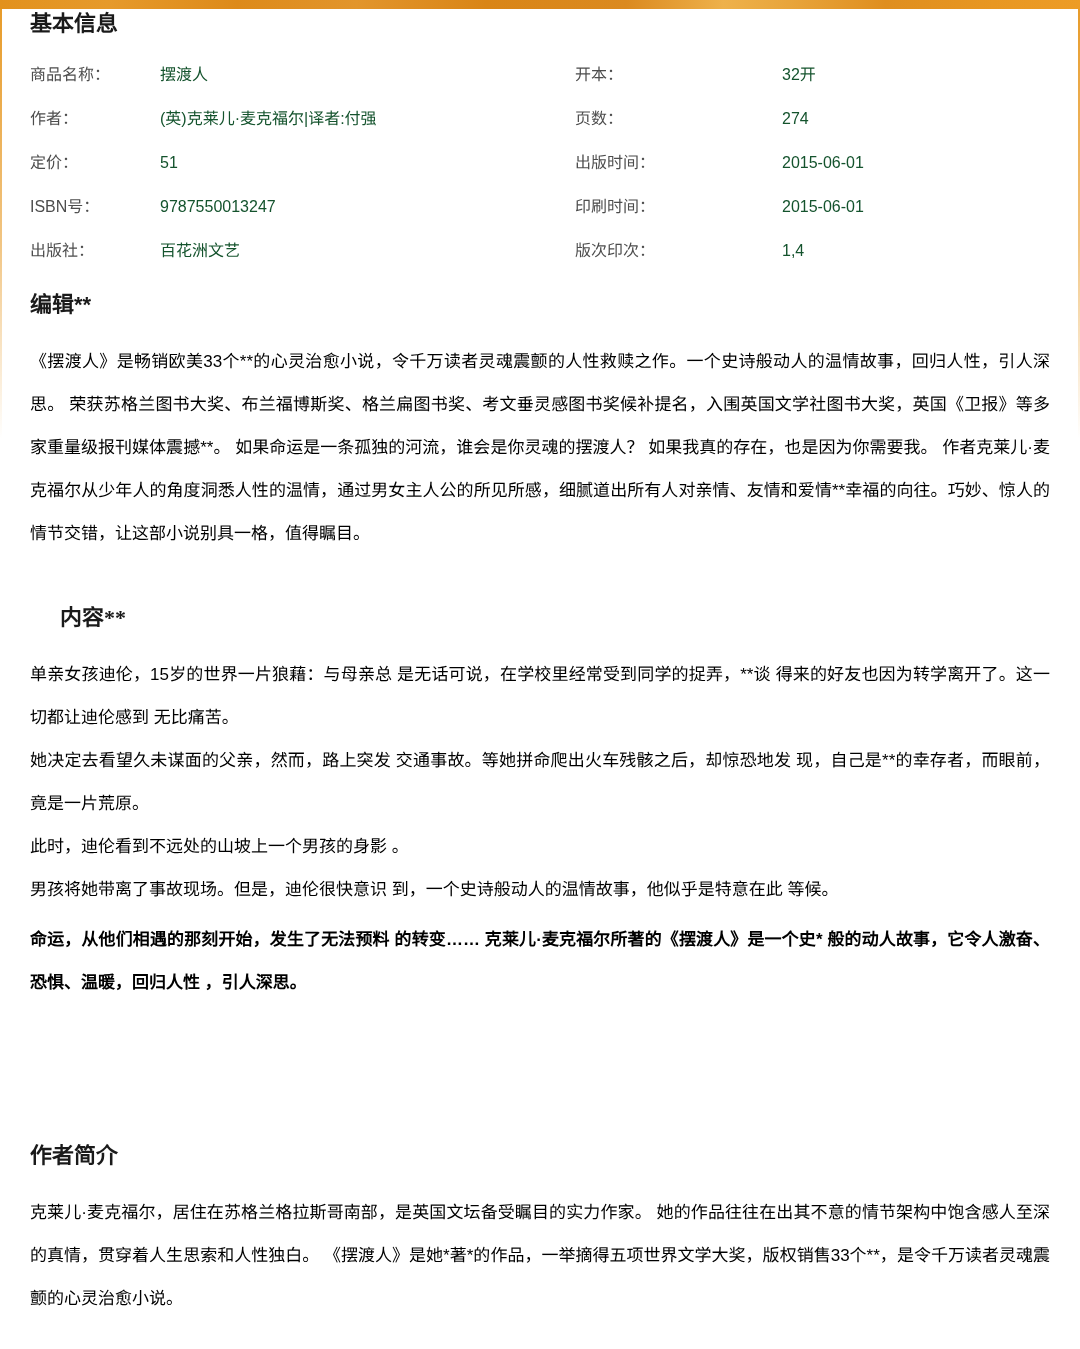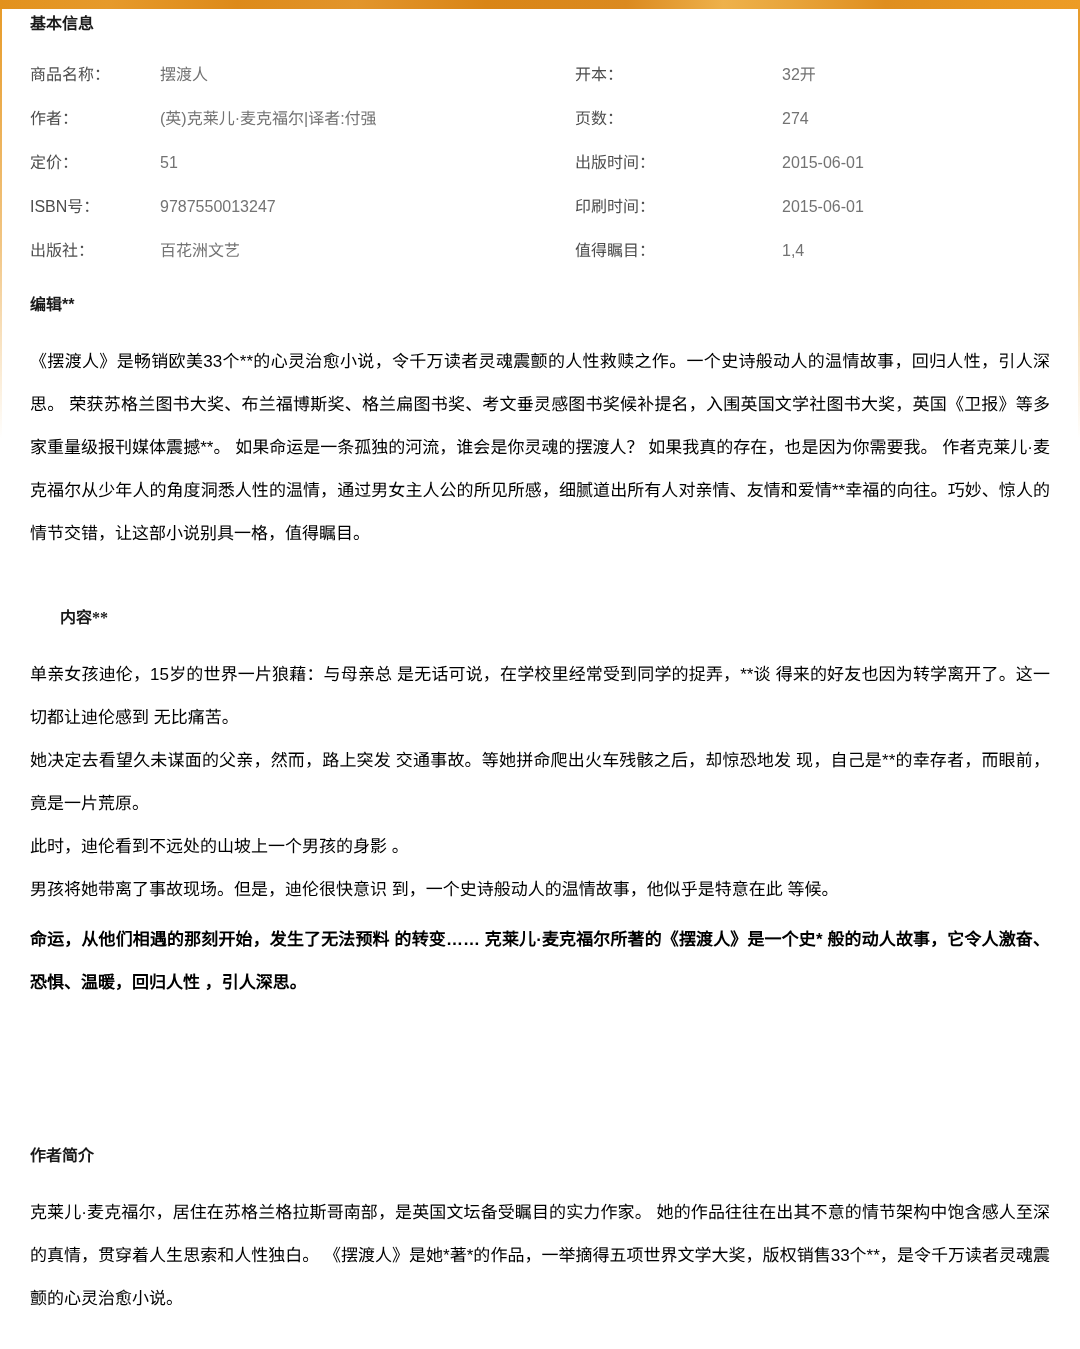--- a/index.html
+++ b/index.html
@@ -34,21 +34,21 @@
   }
   .edge-accent.left  { left: 0; }
   .edge-accent.right { right: 0; }
 
   .content {
     position: relative;
     padding: 0 30px;
   }
   .section-title {
     margin: 0;
-    font-size: 16px;
+    font-size: 22px;
     font-weight: 700;
     color: #1a1a1a;
     line-height: 20px;
   }
   .section-title.basic   { padding-top: 14px; }
   .section-title.editor  { margin-top: 22px; }
   .section-title.content { margin-top: 53px; font-family: Liberation Serif, serif; }
   .section-title.author  { margin-top: 142px; }
 
   .info-grid {
@@ -64,21 +64,21 @@
     line-height: 20px;
     white-space: nowrap;
     overflow: hidden;
   }
   .info-label {
     font-weight: 400;
     color: #4d4d4d;
   }
   .info-value {
     font-weight: 400;
-    color: #737373;
+    color: #14532d;
   }
 
   .body-text {
     margin: 0;
     font-size: 17px;
     line-height: 43px;
     color: #000000;
     text-align: justify;
   }
   .para-first   { margin-top: 25px; }
@@ -113,21 +113,21 @@
       <div class="info-cell info-label">出版时间：</div>
       <div class="info-cell info-value">2015-06-01</div>
 
       <div class="info-cell info-label">ISBN号：</div>
       <div class="info-cell info-value">9787550013247</div>
       <div class="info-cell info-label">印刷时间：</div>
       <div class="info-cell info-value">2015-06-01</div>
 
       <div class="info-cell info-label">出版社：</div>
       <div class="info-cell info-value">百花洲文艺</div>
-      <div class="info-cell info-label">值得瞩目：</div>
+      <div class="info-cell info-label">版次印次：</div>
       <div class="info-cell info-value">1,4</div>
     </div>
 
     <h2 class="section-title editor">编辑**</h2>
 
     <p class="body-text para-first">《摆渡人》是畅销欧美33个**的心灵治愈小说，令千万读者灵魂震颤的人性救赎之作。一个史诗般动人的温情故事，回归人性，引人深思。 荣获苏格兰图书大奖、布兰福博斯奖、格兰扁图书奖、考文垂灵感图书奖候补提名，入围英国文学社图书大奖，英国《卫报》等多家重量级报刊媒体震撼**。 如果命运是一条孤独的河流，谁会是你灵魂的摆渡人？ 如果我真的存在，也是因为你需要我。 作者克莱儿·麦克福尔从少年人的角度洞悉人性的温情，通过男女主人公的所见所感，细腻道出所有人对亲情、友情和爱情**幸福的向往。巧妙、惊人的情节交错，让这部小说别具一格，值得瞩目。</p>
 
     <h2 class="section-title content">内容**</h2>
 
     <p class="body-text para-first">单亲女孩迪伦，15岁的世界一片狼藉：与母亲总 是无话可说，在学校里经常受到同学的捉弄，**谈 得来的好友也因为转学离开了。这一切都让迪伦感到 无比痛苦。</p>

